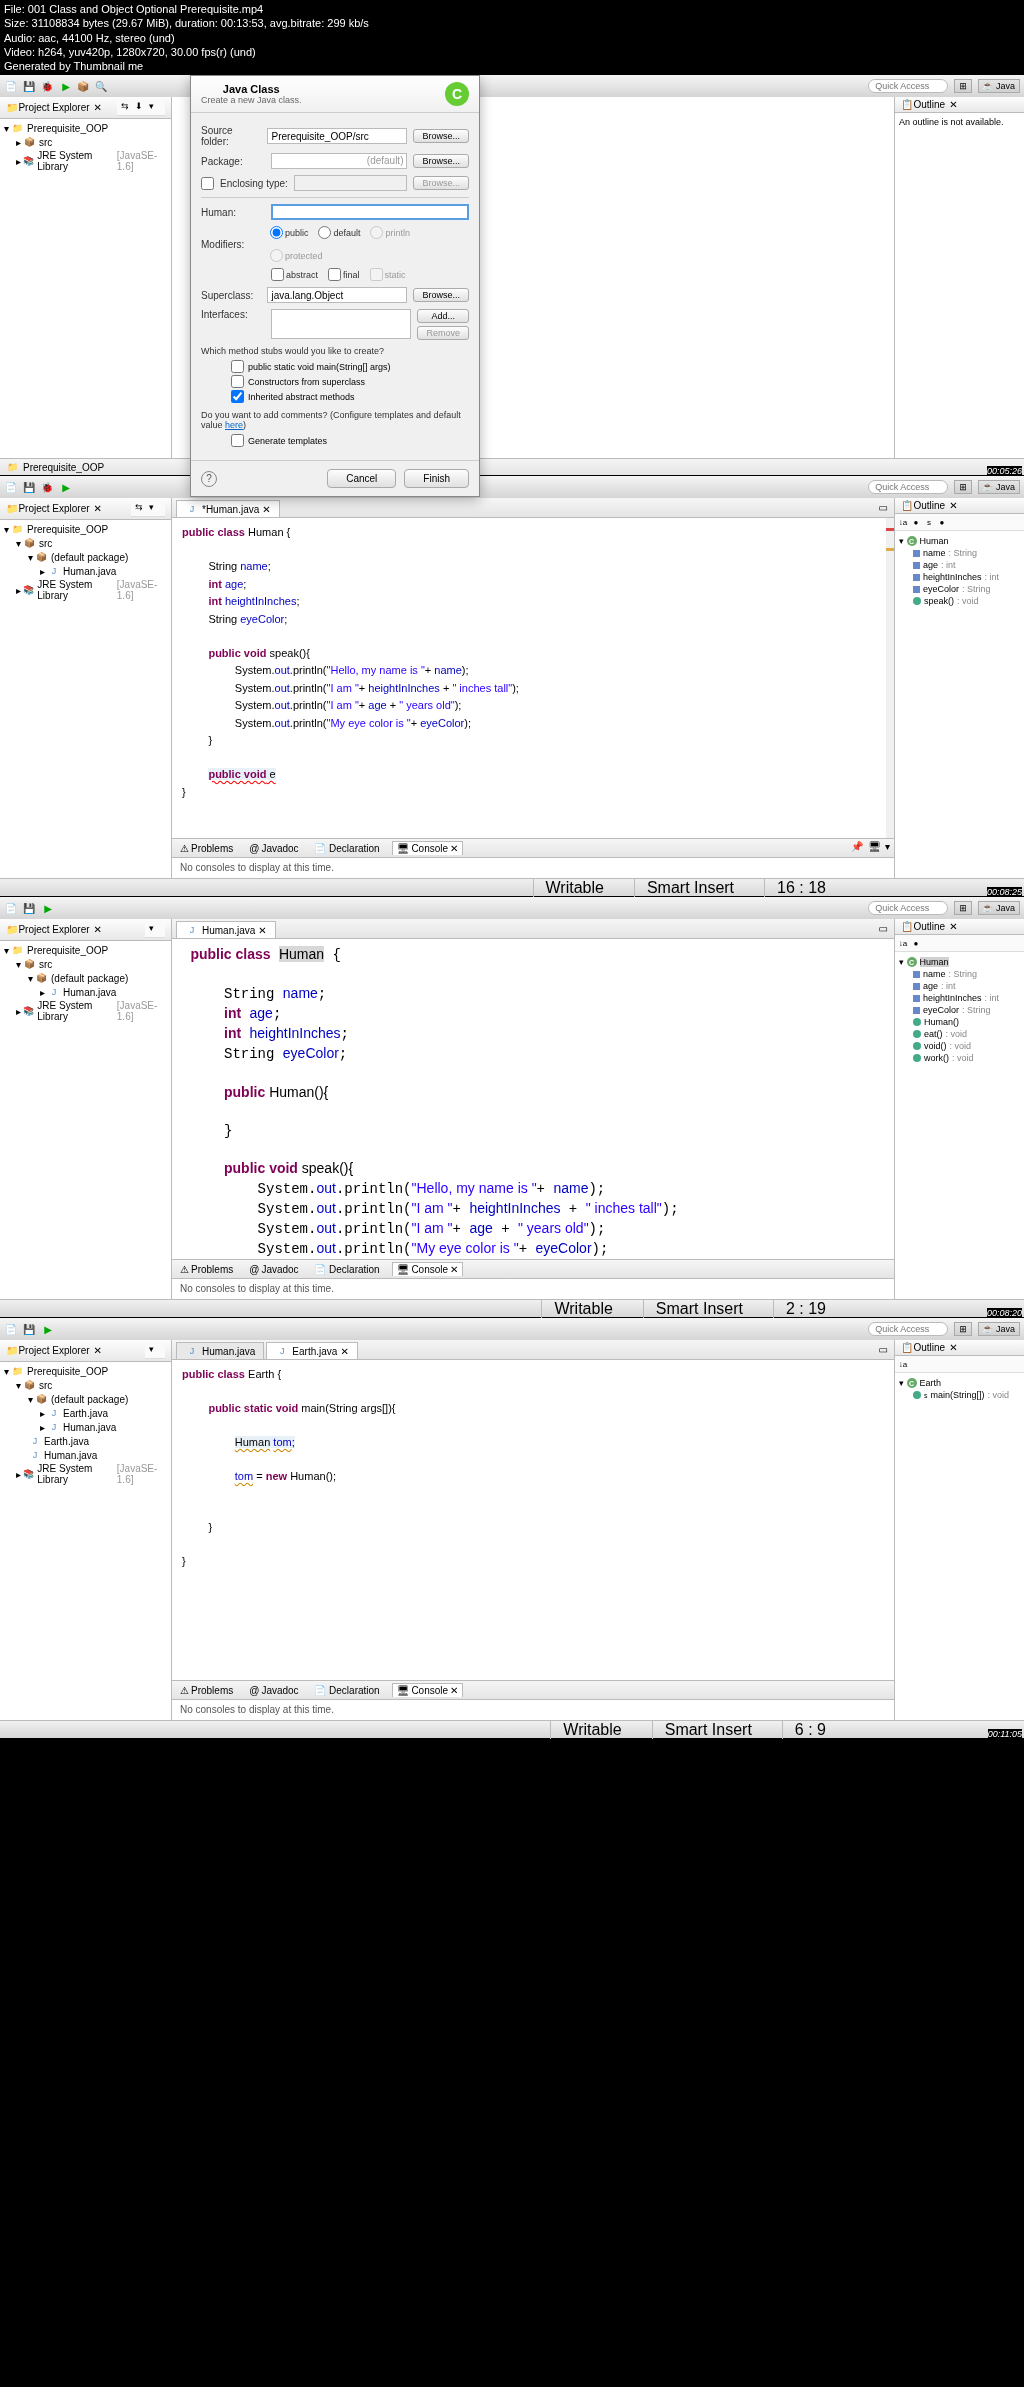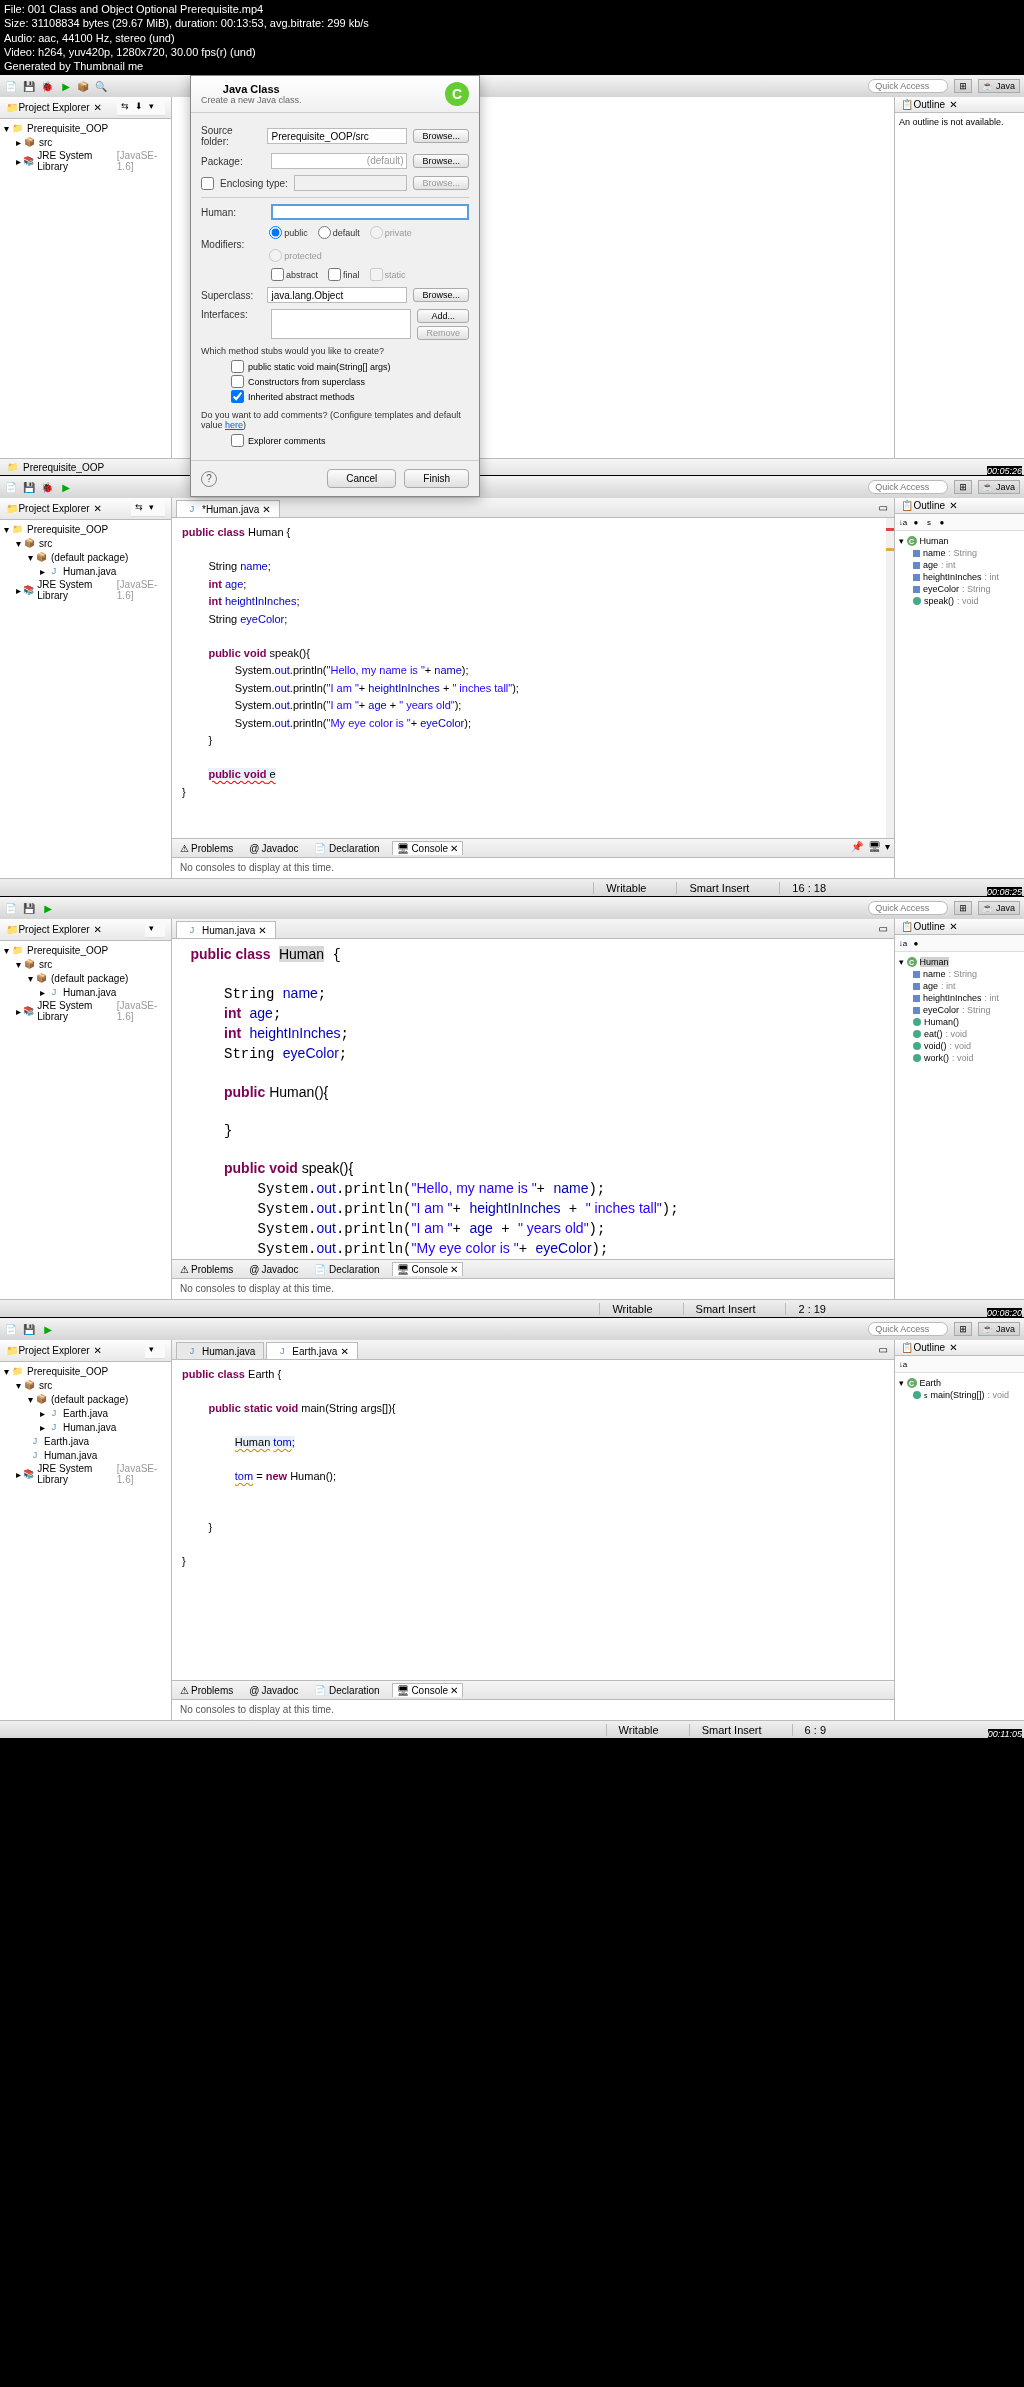--- a/index.html
+++ b/index.html
@@ -42,21 +42,21 @@
 .outline-item { padding: 1px 0; display: flex; align-items: center; gap: 3px; }
 .outline-indent { padding-left: 14px; }
 .dot-green { width: 8px; height: 8px; background: #4a8; border-radius: 50%; display: inline-block; }
 .dot-blue { width: 7px; height: 7px; background: #68c; display: inline-block; }
 .circle-c { width: 10px; height: 10px; background: #6a6; border-radius: 50%; display: inline-flex; align-items: center; justify-content: center; color: #fff; font-size: 7px; font-weight: bold; }
 .bottom-panel { background: #fff; border-top: 1px solid #bbb; }
 .bottom-tabs { background: linear-gradient(#f5f5f5,#e5e5e5); border-bottom: 1px solid #bbb; padding: 2px 4px; display: flex; gap: 8px; font-size: 10px; }
 .bottom-tab { padding: 1px 4px; display: flex; align-items: center; gap: 2px; }
 .bottom-tab.active { background: #fff; border: 1px solid #bbb; border-bottom: none; }
 .console-body { padding: 4px 8px; font-size: 10px; color: #555; height: 20px; }
-.statusbar { background: linear-gradient(#f0f0f0,#d8d8d8); border-top: 1px solid #bbb; padding: 2px 8px; font-size: 11px; display: flex; gap: 30px; justify-content: flex-end; height: 18px; align-items: center; }
+.statusbar { background: linear-gradient(#f0f0f0,#d8d8d8); border-top: 1px solid #bbb; padding: 2px 8px; font-size: 16px; display: flex; gap: 30px; justify-content: flex-end; height: 18px; align-items: center; }
 .statusbar .cell { border-left: 1px solid #bbb; padding-left: 12px; }
 .breadcrumb { background: linear-gradient(#f5f5f5,#e5e5e5); border-top: 1px solid #bbb; padding: 2px 6px; font-size: 10px; display: flex; align-items: center; gap: 3px; }
 
 
 .dialog-overlay { position: absolute; top: 0; left: 190px; width: 290px; background: #f0f0f0; border: 1px solid #888; box-shadow: 0 3px 12px rgba(0,0,0,0.3); z-index: 10; }
 .dialog-header { background: linear-gradient(#fff,#f0f0f0); padding: 6px 10px; display: flex; align-items: center; border-bottom: 1px solid #ccc; }
 .dialog-header .title { font-size: 11px; font-weight: bold; text-align: center; }
 .dialog-header .subtitle { font-size: 9px; color: #666; }
 .dialog-header .logo { margin-left: auto; width: 24px; height: 24px; background: #6c3; border-radius: 50%; display: flex; align-items: center; justify-content: center; color: #fff; font-weight: bold; font-size: 14px; }
 .dialog-body { padding: 12px 10px; font-size: 10px; }
@@ -181,21 +181,21 @@
           <label>
                 <input type="radio" checked="" style="">
                 <span>public</span>
               </label>
           <label>
                 <input type="radio" style="">
                 <span>default</span>
               </label>
           <label style="color:#999">
                 <input type="radio" disabled="" style="">
-                <span>private</span>
+                <span>println</span>
               </label>
           <label style="color:#999">
                 <input type="radio" disabled="" style="">
                 <span>protected</span>
               </label>
         </div>
       </div>
       <div class="form-row">
         <label></label>
         <div class="modifiers">
@@ -235,21 +235,21 @@
             <input type="checkbox" style="">
             <span>Constructors from superclass</span>
           </div>
       <div class="checkbox-row">
             <input type="checkbox" checked="" style="">
             <span>Inherited abstract methods</span>
           </div>
       <div class="section-label"><span>Do you want to add comments? (Configure templates and default value </span><span class="link">here</span>)</div>
       <div class="checkbox-row">
             <input type="checkbox" style="">
-            <span>Explorer comments</span>
+            <span>Generate templates</span>
           </div>
     </div>
     <div class="dialog-footer">
       <div class="help-icon">?</div>
       <div class="footer-btns">
         <button>Cancel</button>
         <button>Finish</button>
       </div>
     </div>
   </div>

